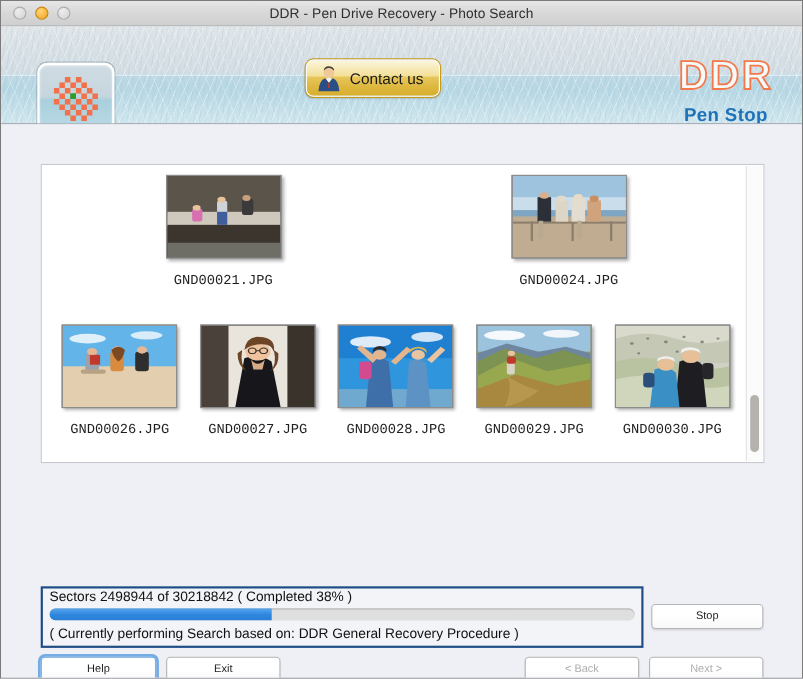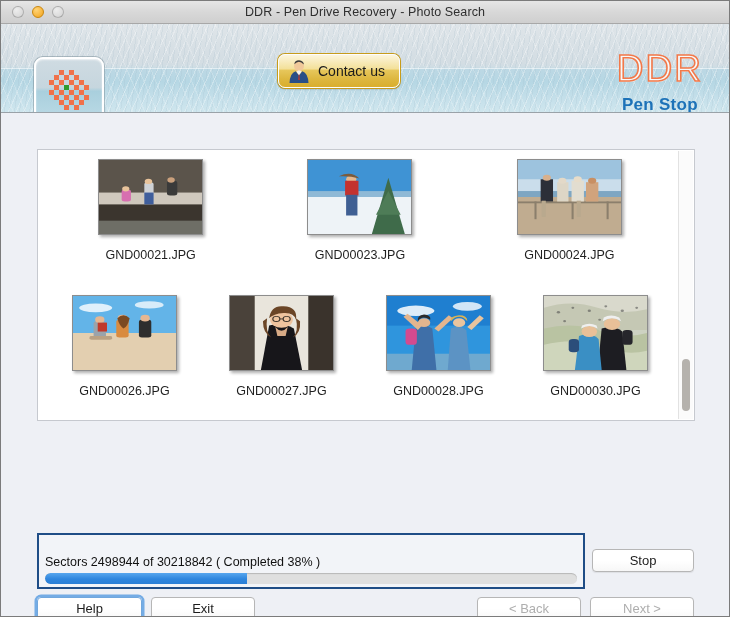--- a/index.html
+++ b/index.html
@@ -158,21 +158,21 @@
   .brand {
     position: absolute;
     right: 26px;
     top: 26px;
     text-align: center;
     z-index: 3;
     line-height: 1;
   }
   .brand-main {
     font-size: 37px;
-    font-weight: normal;
+    font-weight: bold;
     letter-spacing: 2px;
     color: #f6f9fa;
     -webkit-text-stroke: 1.6px #f2794a;
     text-shadow: 0 1px 0 rgba(255,255,255,0.7);
   }
   .brand-sub {
     margin-top: 9px;
     font-size: 17px;
     font-weight: bold;
     color: #1d72b8;
@@ -196,20 +196,21 @@
     box-sizing: border-box;
     background: #ffffff;
     border: 1px solid #c6c9cf;
     overflow: hidden;
   }
   .photo-grid {
     position: absolute;
     inset: 0;
     padding: 9px 20px 0 8px;
     box-sizing: border-box;
+    font-family: Liberation Mono, monospace;
   }
   .photo-row {
     display: flex;
     height: 136px;
   }
   .photo-cell {
     width: 118px;
     margin-right: 0px;
     flex: 1 1 0;
     display: flex;
@@ -256,21 +257,21 @@
   
   .progress-box {
     position: absolute;
     left: 36px;
     top: 420px;
     width: 548px;
     height: 56px;
     box-sizing: border-box;
     background: #f2f4f8;
     border: 2px solid #1f4d86;
-    padding: 20px 6px 0 6px;
+    padding: 0 6px 0 6px;
   }
   .progress-text {
     font-size: 12.5px;
     color: #111;
     white-space: nowrap;
   }
   .progress-track {
     margin-top: 4px;
     height: 11px;
     border-radius: 6px;
@@ -291,21 +292,21 @@
     white-space: nowrap;
   }
 
   
   .btn {
     box-sizing: border-box;
     height: 23px;
     border-radius: 4px;
     border: 1px solid #b6b6b6;
     background: linear-gradient(to bottom, #ffffff 0%, #ffffff 50%, #f7f7f7 100%);
-    font-size: 13px;
+    font-size: 10px;
     color: #1c1c1c;
     display: flex;
     align-items: center;
     justify-content: center;
     box-shadow: 0 1px 1px rgba(0,0,0,0.07);
     position: absolute;
   }
   .btn.disabled { color: #aeaeae; }
   .btn.focus {
     border-color: #71a7dd;
@@ -403,37 +404,20 @@
       <circle cx="26" cy="39" r="3.5" fill="#e8c39b"></circle>
       <circle cx="48" cy="29" r="3.6" fill="#e8c39b"></circle>
       <circle cx="70" cy="27" r="3.6" fill="#caa07c"></circle>
                 </svg>
               </div>
               <div class="thumb-name">GND00021.JPG</div>
             </div>
             <div class="photo-cell">
               <div class="thumb">
                 <svg viewBox="0 0 100 100" preserveAspectRatio="none">
-      <rect width="100" height="100" fill="#ecf2f6"></rect>
-      <rect width="100" height="46" fill="#3f93d4"></rect>
-      <rect y="42" width="100" height="10" fill="#8fb9d6"></rect>
-      <rect y="50" width="100" height="50" fill="#eef3f7"></rect>
-      <path d="M62 100 L78 24 L94 100 Z" fill="#3f6b4a"></path>
-      <path d="M66 74 L78 42 L90 74 Z" fill="#4e7c57"></path>
-      <circle cx="42" cy="26" r="5" fill="#e6b98f"></circle>
-      <path d="M36 28 h13 v20 h-13 Z" fill="#c3322f"></path>
-      <rect x="37" y="47" width="11" height="28" fill="#3f5f93"></rect>
-      <path d="M30 22 q12 -8 20 3 q-10 -4 -20 -3Z" fill="#7a5b3c"></path>
-                </svg>
-              </div>
-              <div class="thumb-name">GND00023.JPG</div>
-            </div>
-            <div class="photo-cell">
-              <div class="thumb">
-                <svg viewBox="0 0 100 100" preserveAspectRatio="none">
       <rect width="100" height="100" fill="#c9b79c"></rect>
       <rect width="100" height="46" fill="#9dc3de"></rect>
       <rect y="26" width="100" height="16" fill="#d6e4ee" opacity="0.8"></rect>
       <rect y="42" width="100" height="8" fill="#7ea6c2"></rect>
       <rect y="50" width="100" height="50" fill="#c0ac90"></rect>
       <rect x="0" y="56" width="100" height="2.5" fill="#8b7f6c"></rect>
       <rect x="16" y="56" width="2" height="24" fill="#8b7f6c"></rect>
       <rect x="52" y="56" width="2" height="24" fill="#8b7f6c"></rect>
       <rect x="86" y="56" width="2" height="24" fill="#8b7f6c"></rect>
       <rect x="22" y="26" width="12" height="30" fill="#2c2f38"></rect>
@@ -509,20 +493,39 @@
       <circle cx="36" cy="36" r="6" fill="#e3b58e"></circle>
       <path d="M30 34 q4 -9 12 -2 q1 -6 -6 -7 q-7 1 -6 9Z" fill="#2b2b2b"></path>
       <rect x="18" y="44" width="11" height="22" rx="4" fill="#d44a8f"></rect>
       <path d="M62 44 q8 -6 15 2 l4 54 h-22 Z" fill="#5c93c4"></path>
       <circle cx="70" cy="36" r="6" fill="#e9c49e"></circle>
       <path d="M62 34 q8 -12 16 0 q0 -8 -8 -8 q-9 1 -8 8Z" fill="#d8b256"></path>
       <path d="M78 42 l12 -16 l4 4 l-12 16Z" fill="#e9c49e"></path>
                 </svg>
               </div>
               <div class="thumb-name">GND00028.JPG</div>
+            </div>
+            <div class="photo-cell">
+              <div class="thumb">
+                <svg viewBox="0 0 100 100" preserveAspectRatio="none">
+      <rect width="100" height="100" fill="#8ea861"></rect>
+      <rect width="100" height="32" fill="#9cc3de"></rect>
+      <ellipse cx="24" cy="12" rx="18" ry="6" fill="#ffffff" opacity="0.9"></ellipse>
+      <ellipse cx="74" cy="10" rx="16" ry="5" fill="#ffffff" opacity="0.85"></ellipse>
+      <path d="M0 34 L26 22 L54 32 L78 26 L100 34 V44 H0Z" fill="#6f86a0"></path>
+      <path d="M0 44 L24 28 L52 40 L76 30 L100 42 V100 H0 Z" fill="#7d9351"></path>
+      <path d="M0 62 L30 40 L62 56 L100 46 V100 H0Z" fill="#97a84f"></path>
+      <path d="M0 78 L34 60 L70 74 L100 66 V100 H0Z" fill="#a8883f"></path>
+      <path d="M26 62 q6 14 -2 38 q18 -6 30 -20 q-14 -6 -28 -18Z" fill="#c0a257" opacity="0.6"></path>
+      <rect x="26" y="44" width="7" height="16" rx="2" fill="#d9d4c8"></rect>
+      <rect x="26" y="38" width="8" height="9" rx="3" fill="#c0392b"></rect>
+      <circle cx="30" cy="34" r="3.2" fill="#e9c49e"></circle>
+                </svg>
+              </div>
+              <div class="thumb-name">GND00029.JPG</div>
             </div>
             <div class="photo-cell">
               <div class="thumb">
                 <svg viewBox="0 0 100 100" preserveAspectRatio="none">
       <rect width="100" height="100" fill="#cdd2c2"></rect>
       <rect width="100" height="40" fill="#d9d9cc"></rect>
       <path d="M0 16 q26 -12 52 0 q24 10 48 2 V46 H0Z" fill="#c5c8b4"></path>
       <path d="M0 44 q30 -10 58 4 q22 10 42 2 V100 H0Z" fill="#b9c3a2"></path>
       <path d="M0 66 q34 -12 64 6 q18 8 36 2 V100 H0Z" fill="#cfd6bc"></path>
       <g fill="#4a4a4a" opacity="0.55">
@@ -552,20 +555,21 @@
       <div class="vscroll">
         <div class="vscroll-thumb"></div>
       </div>
     </div>
 
     <div class="progress-box">
       <div class="progress-text">Sectors 2498944 of 30218842   ( Completed 38% )</div>
       <div class="progress-track">
         <div class="progress-fill" id="progress-fill" style="width: 38%;"></div>
       </div>
+      <div class="progress-note">( Currently performing Search based on: DDR General Recovery Procedure )</div>
     </div>
 
     <div class="btn btn-stop">Stop</div>
     <div class="btn btn-help focus">Help</div>
     <div class="btn btn-exit">Exit</div>
     <div class="btn btn-back disabled">&lt; Back</div>
     <div class="btn btn-next disabled">Next &gt;</div>
 
   </div>
 </div>

